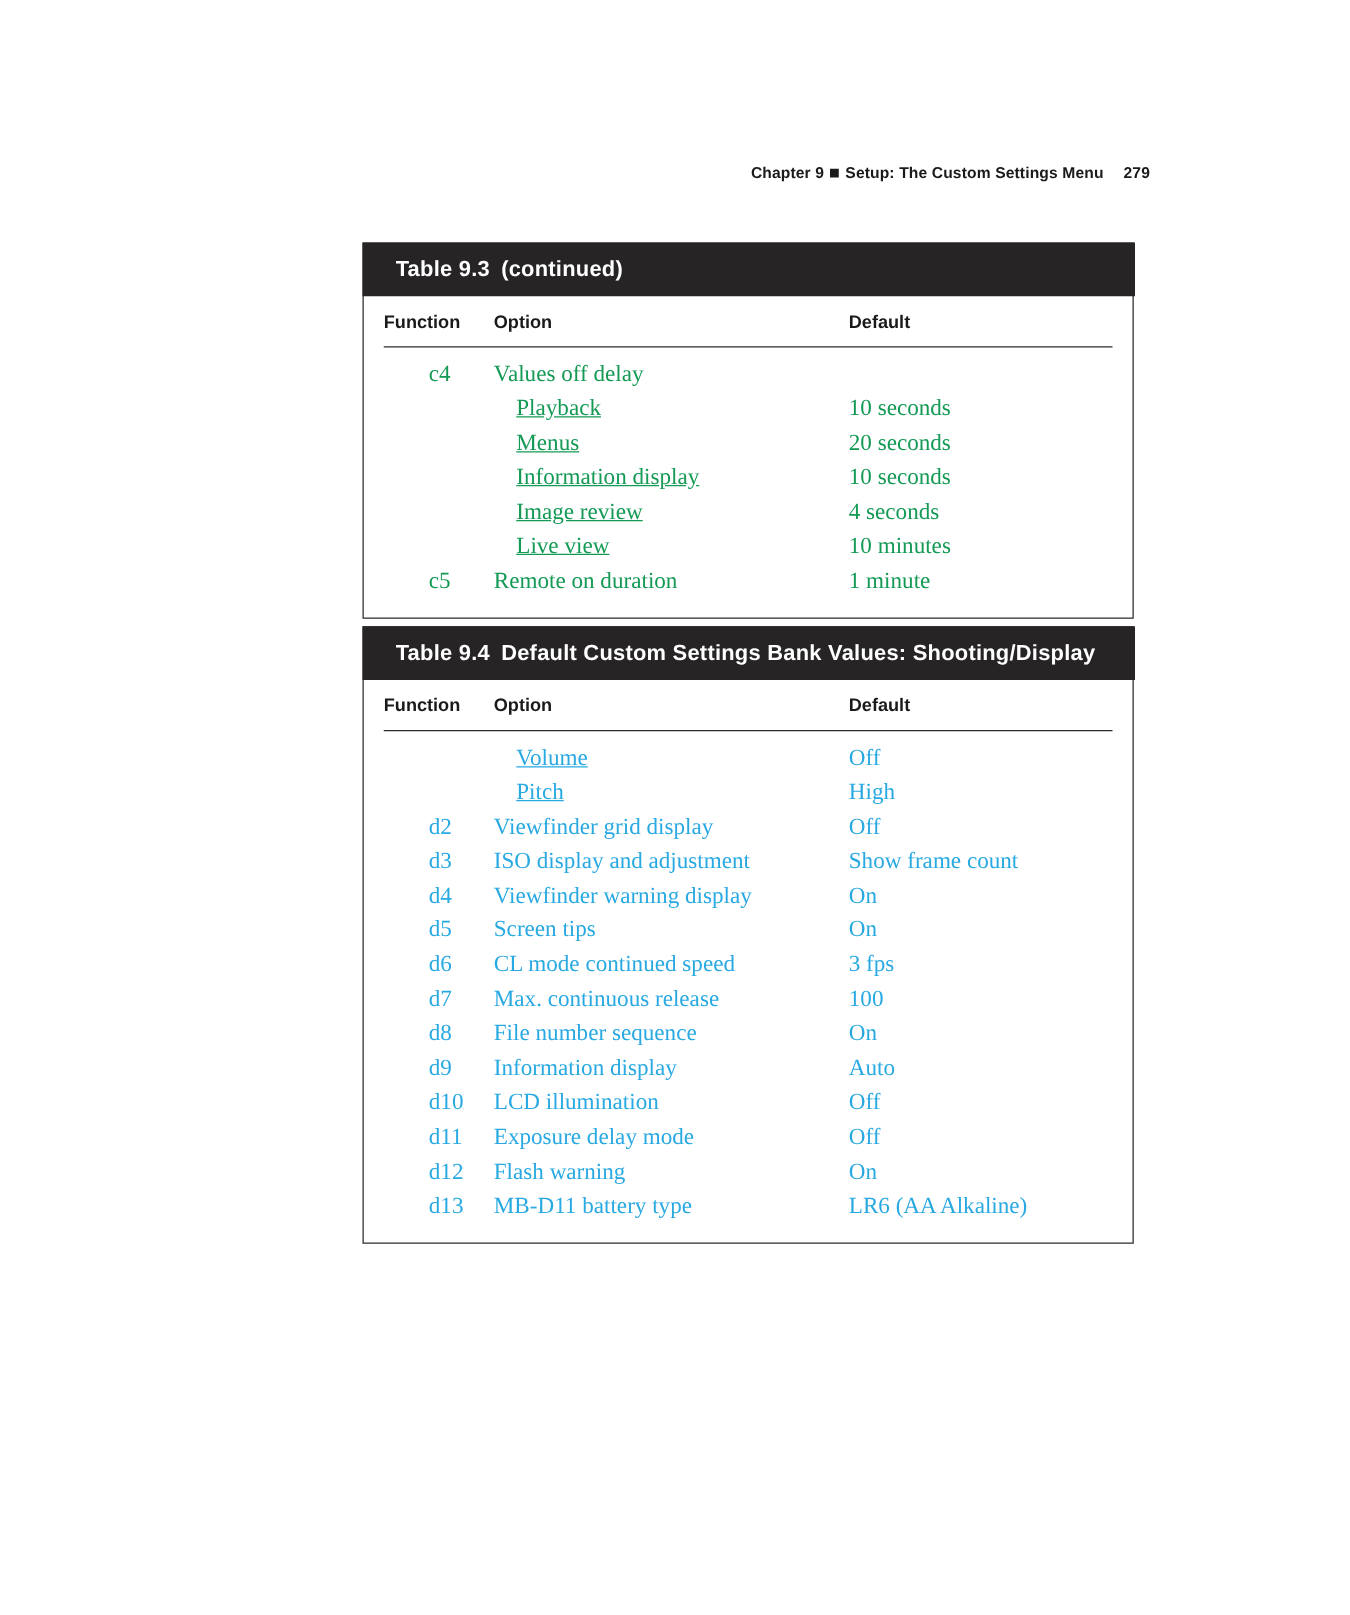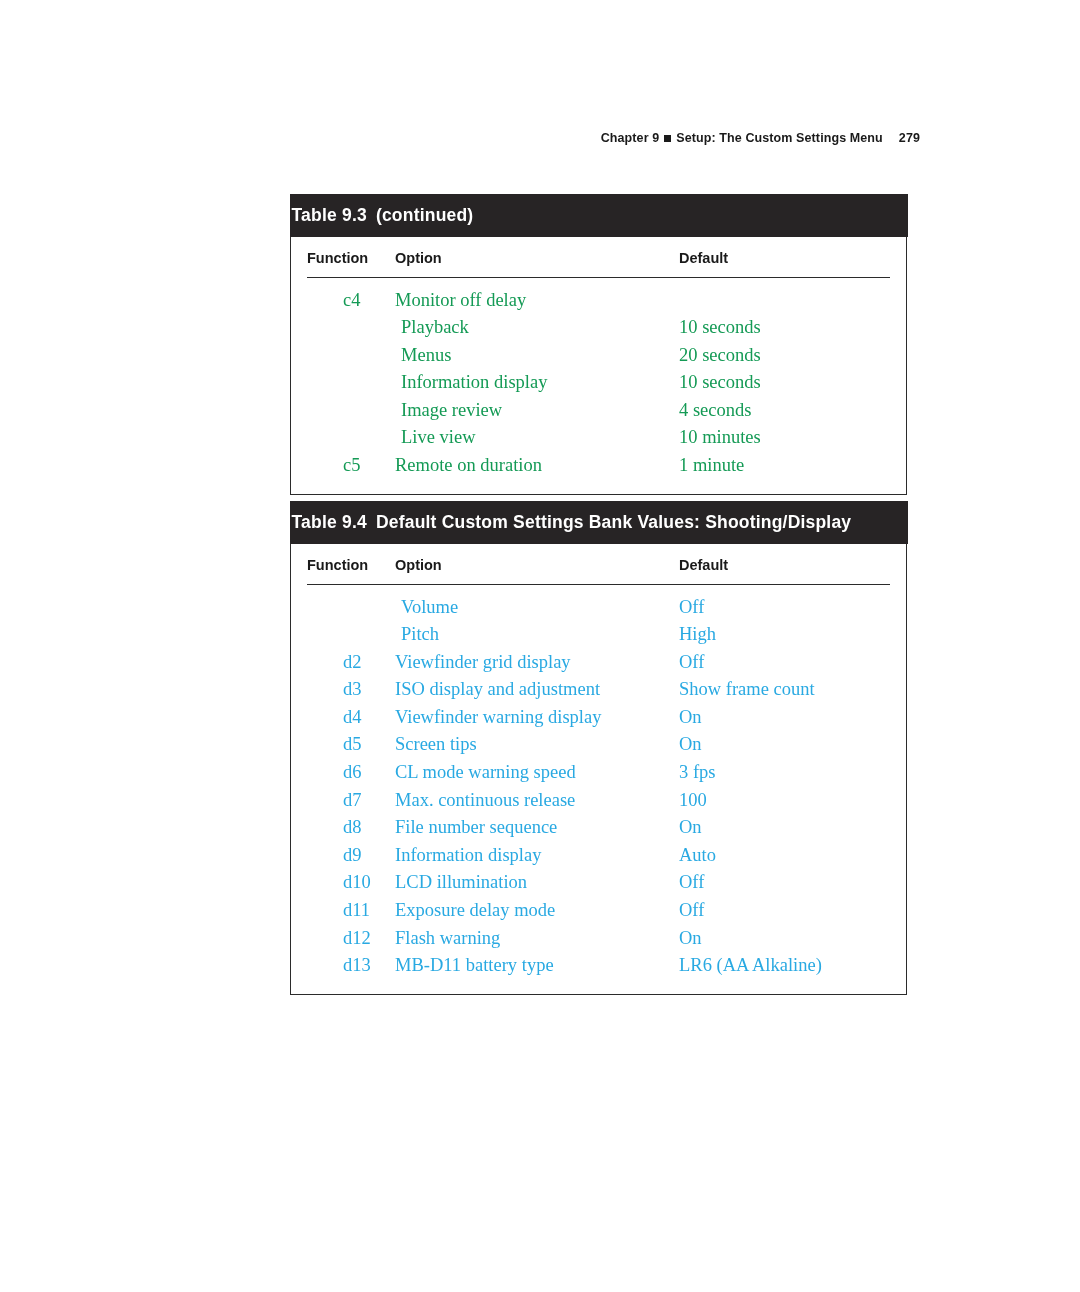--- a/index.html
+++ b/index.html
@@ -52,21 +52,21 @@
   }
   .tbl-title {
     background: #272425;
     color: #ffffff;
     font-family: "Liberation Sans", sans-serif;
     font-weight: bold;
     font-size: 17.5px;
     letter-spacing: 0.2px;
     height: 43px;
     line-height: 43px;
-    padding: 0 0 0 2px;
+    padding: 0 0 0 27px;
     box-sizing: border-box;
     white-space: nowrap;
     margin: -1.5px -1.5px 1px -1.5px;
     border: 0;
   }
   .tbl-title .tnum {
     margin-right: 9px;
   }
   .tbl-body {
     padding: 0 0 14px 0;
@@ -104,21 +104,21 @@
     line-height: 27.6px;
     white-space: nowrap;
   }
   .row .c-fn, .row .c-opt, .row .c-def {
     position: absolute;
     top: 0;
   }
   .row .c-fn  { left: 0px; margin-left: 36px; }
   .row .c-opt { left: 88px; }
   .row .c-def { left: 372px; text-align: right; }
-  .row.sub .c-opt { left: 94px; }
+  .row.sub .c-opt { left: 106px; text-decoration: underline; }
 
   .t93 .row { color: #149a55; }
   .t94 .row { color: #29a9e2; }
 
   
   #table-93 { top: 194px; }
   #table-94 { top: 501px; }
 </style>
 </head>
 <body>
@@ -133,21 +133,21 @@
   </div>
   <div class="tbl-body">
     <div class="colhead">
       <span class="ch-fn">Function</span>
       <span class="ch-opt">Option</span>
       <span class="ch-def">Default</span>
     </div>
     <div class="rows">
         <div class="row">
           <span class="c-fn">c4</span>
-          <span class="c-opt">Monitor off delay</span>
+          <span class="c-opt">Values off delay</span>
           <span class="c-def"></span>
         </div>
         <div class="row sub">
           <span class="c-fn"></span>
           <span class="c-opt">Playback</span>
           <span class="c-def">10 seconds</span>
         </div>
         <div class="row sub">
           <span class="c-fn"></span>
           <span class="c-opt">Menus</span>
@@ -213,21 +213,21 @@
           <span class="c-opt">Viewfinder warning display</span>
           <span class="c-def">On</span>
         </div>
         <div class="row">
           <span class="c-fn">d5</span>
           <span class="c-opt">Screen tips</span>
           <span class="c-def">On</span>
         </div>
         <div class="row">
           <span class="c-fn">d6</span>
-          <span class="c-opt">CL mode warning speed</span>
+          <span class="c-opt">CL mode continued speed</span>
           <span class="c-def">3 fps</span>
         </div>
         <div class="row">
           <span class="c-fn">d7</span>
           <span class="c-opt">Max. continuous release</span>
           <span class="c-def">100</span>
         </div>
         <div class="row">
           <span class="c-fn">d8</span>
           <span class="c-opt">File number sequence</span>

